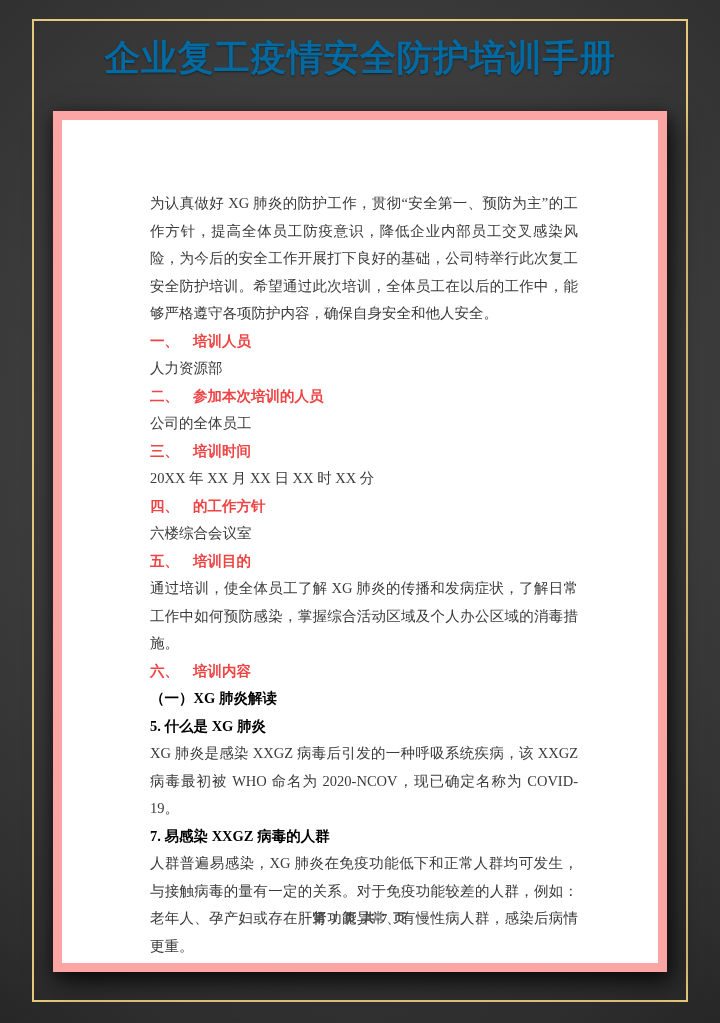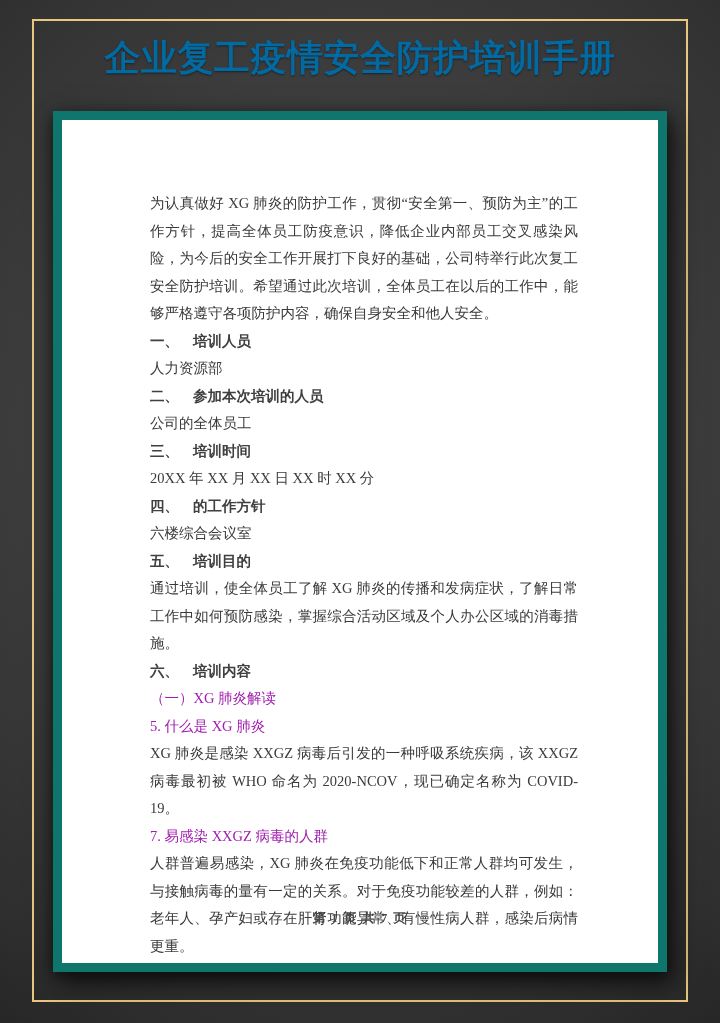--- a/index.html
+++ b/index.html
@@ -15,36 +15,36 @@
   .poster-title{
     position:absolute;top:34px;left:0;right:0;
     text-align:center;
     font-size:36px;font-weight:700;letter-spacing:0.5px;
     color:#0369a1;
     font-family:"Liberation Sans","DejaVu Sans",sans-serif;
     text-shadow:0 1px 2px rgba(0,0,0,.45);
   }
   .page{
     position:absolute;left:53px;top:111px;width:596px;height:843px;
-    background:#ffffff;border:9px solid #0f766e;box-sizing:content-box;
+    background:#ffffff;border:9px solid #fca5a5;box-sizing:content-box;
     box-shadow:7px 11px 26px rgba(0,0,0,.6), 0 4px 14px rgba(0,0,0,.5);
   }
   .doc-text{
     padding:70px 80px 0 88px;
     font-family:"Liberation Serif","DejaVu Serif",serif;
     font-size:14.5px;line-height:27.5px;color:#3a3a3a;
   }
   .doc-text p{margin:0;padding:0;}
   p.body{text-align:justify;}
   p.heading{
     font-family:"Liberation Sans","DejaVu Sans",sans-serif;
-    font-weight:700;color:#404040;
+    font-weight:700;color:#ef4444;
   }
   p.heading .num{margin-right:14px;}
-  p.sub{color:#a21caf;}
+  p.sub{color:#000000;font-weight:bold;}
   .page-footer{
     position:absolute;bottom:36px;left:0;right:0;
     text-align:center;
     font-family:"Liberation Serif","DejaVu Serif",serif;
     font-size:12.5px;color:#474747;letter-spacing:1.5px;font-weight:bold;
   }
 </style>
 </head>
 <body>
 

